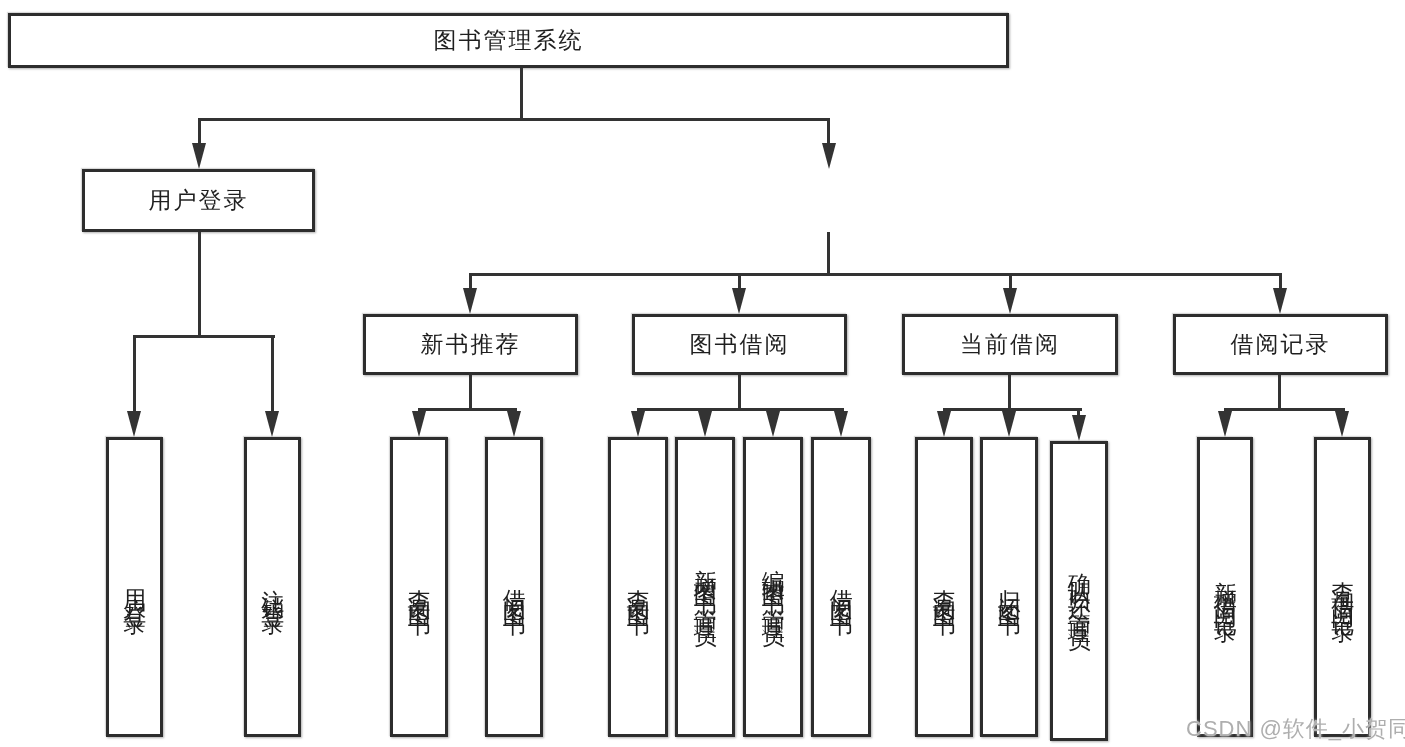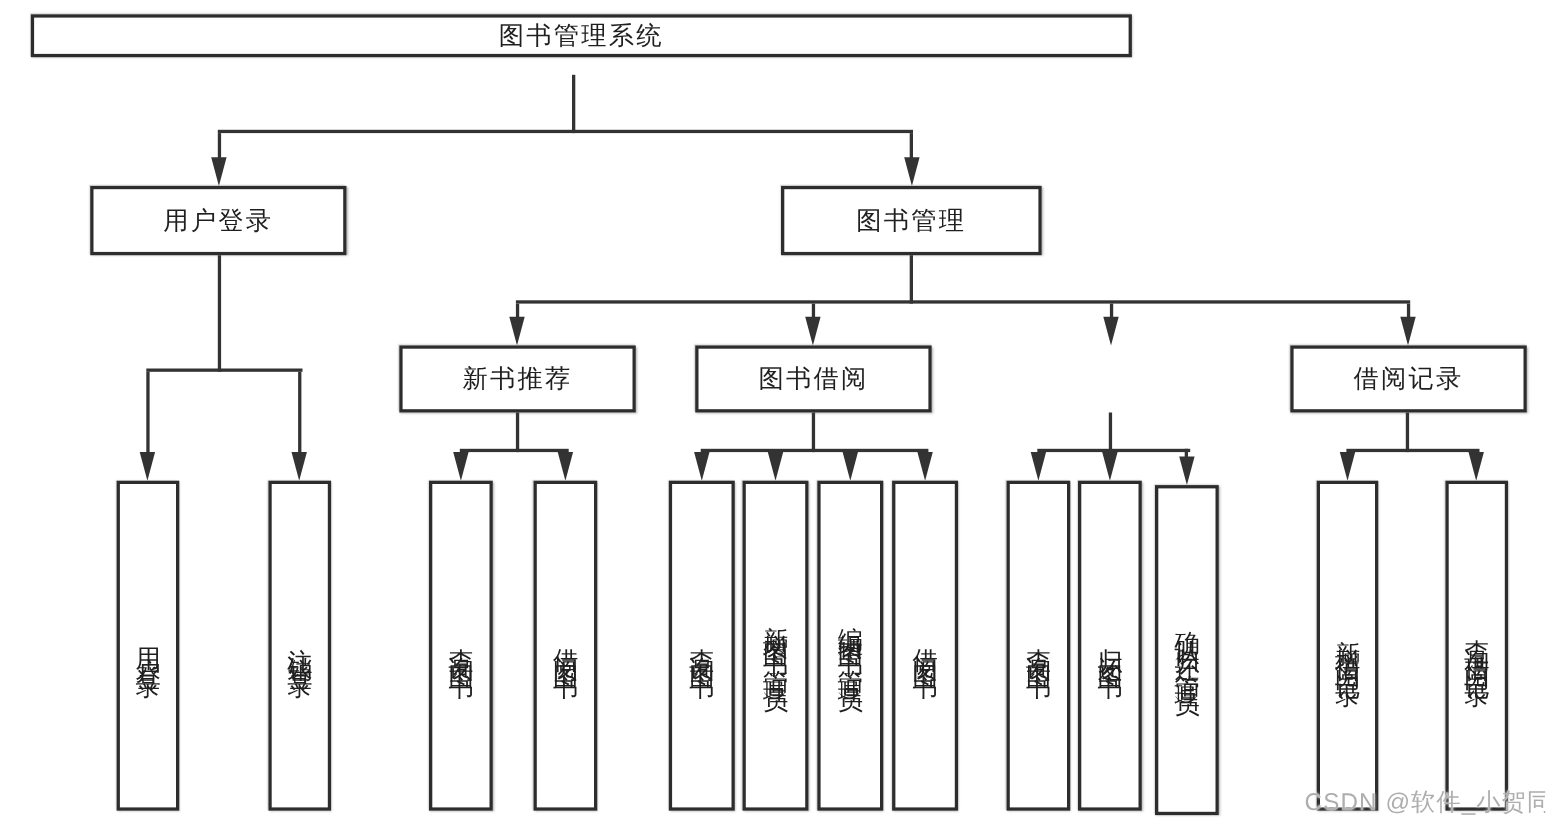--- a/index.html
+++ b/index.html
@@ -33,31 +33,30 @@
     color:var(--wm,#aeaeae);
     text-shadow:0 0 3px rgba(255,255,255,.95), 0 0 1px rgba(255,255,255,.9);
     white-space:nowrap;
   }
 </style>
 </head>
 <body>
 
 <div class="canvas">
 
-  <div class="node hnode" style="left:28px;top:13px;width:1001px;height:39px">图书管理系统</div>
+  <div class="node hnode" style="left:8px;top:13px;width:1001px;height:55px">图书管理系统</div>
 
   <div class="line" style="left:520px;top:68px;width:3px;height:53px"></div>
   <div class="line" style="left:198px;top:118px;width:632px;height:3px"></div>
   <div class="line" style="left:198px;top:121px;width:3px;height:25px"></div>
   <div class="arrow" style="left:192px;top:143px"></div>
   <div class="line" style="left:827px;top:121px;width:3px;height:25px"></div>
   <div class="arrow" style="left:822px;top:143px"></div>
 
   <div class="node hnode" style="left:82px;top:169px;width:233px;height:63px">用户登录</div>
-  <div class="node hnode" style="left:710px;top:169px;width:237px;height:63px">图书管理</div>
 
   <div class="line" style="left:198px;top:232px;width:3px;height:106px"></div>
   <div class="line" style="left:133px;top:335px;width:142px;height:3px"></div>
   <div class="line" style="left:133px;top:338px;width:3px;height:76px"></div>
   <div class="arrow" style="left:127px;top:411px"></div>
   <div class="line" style="left:271px;top:338px;width:3px;height:76px"></div>
   <div class="arrow" style="left:265px;top:411px"></div>
 
   <div class="line" style="left:827px;top:232px;width:3px;height:44px"></div>
   <div class="line" style="left:469px;top:273px;width:813px;height:3px"></div>
@@ -65,20 +64,21 @@
   <div class="arrow" style="left:463px;top:288px"></div>
   <div class="line" style="left:738px;top:276px;width:3px;height:14px"></div>
   <div class="arrow" style="left:732px;top:288px"></div>
   <div class="line" style="left:1009px;top:276px;width:3px;height:14px"></div>
   <div class="arrow" style="left:1003px;top:288px"></div>
   <div class="line" style="left:1279px;top:276px;width:3px;height:14px"></div>
   <div class="arrow" style="left:1273px;top:288px"></div>
 
   <div class="node hnode" style="left:632px;top:314px;width:215px;height:61px">图书借阅</div>
   <div class="node hnode" style="left:363px;top:314px;width:215px;height:61px">新书推荐</div>
+  <div class="node hnode" style="left:902px;top:314px;width:216px;height:61px">当前借阅</div>
   <div class="node hnode" style="left:1173px;top:314px;width:215px;height:61px">借阅记录</div>
 
   <div class="line" style="left:469px;top:375px;width:3px;height:36px"></div>
   <div class="line" style="left:418px;top:408px;width:99px;height:3px"></div>
   <div class="arrow" style="left:412px;top:411px"></div>
   <div class="arrow" style="left:507px;top:411px"></div>
 
   <div class="line" style="left:738px;top:375px;width:3px;height:36px"></div>
   <div class="line" style="left:637px;top:408px;width:207px;height:3px"></div>
   <div class="arrow" style="left:631px;top:411px"></div>

